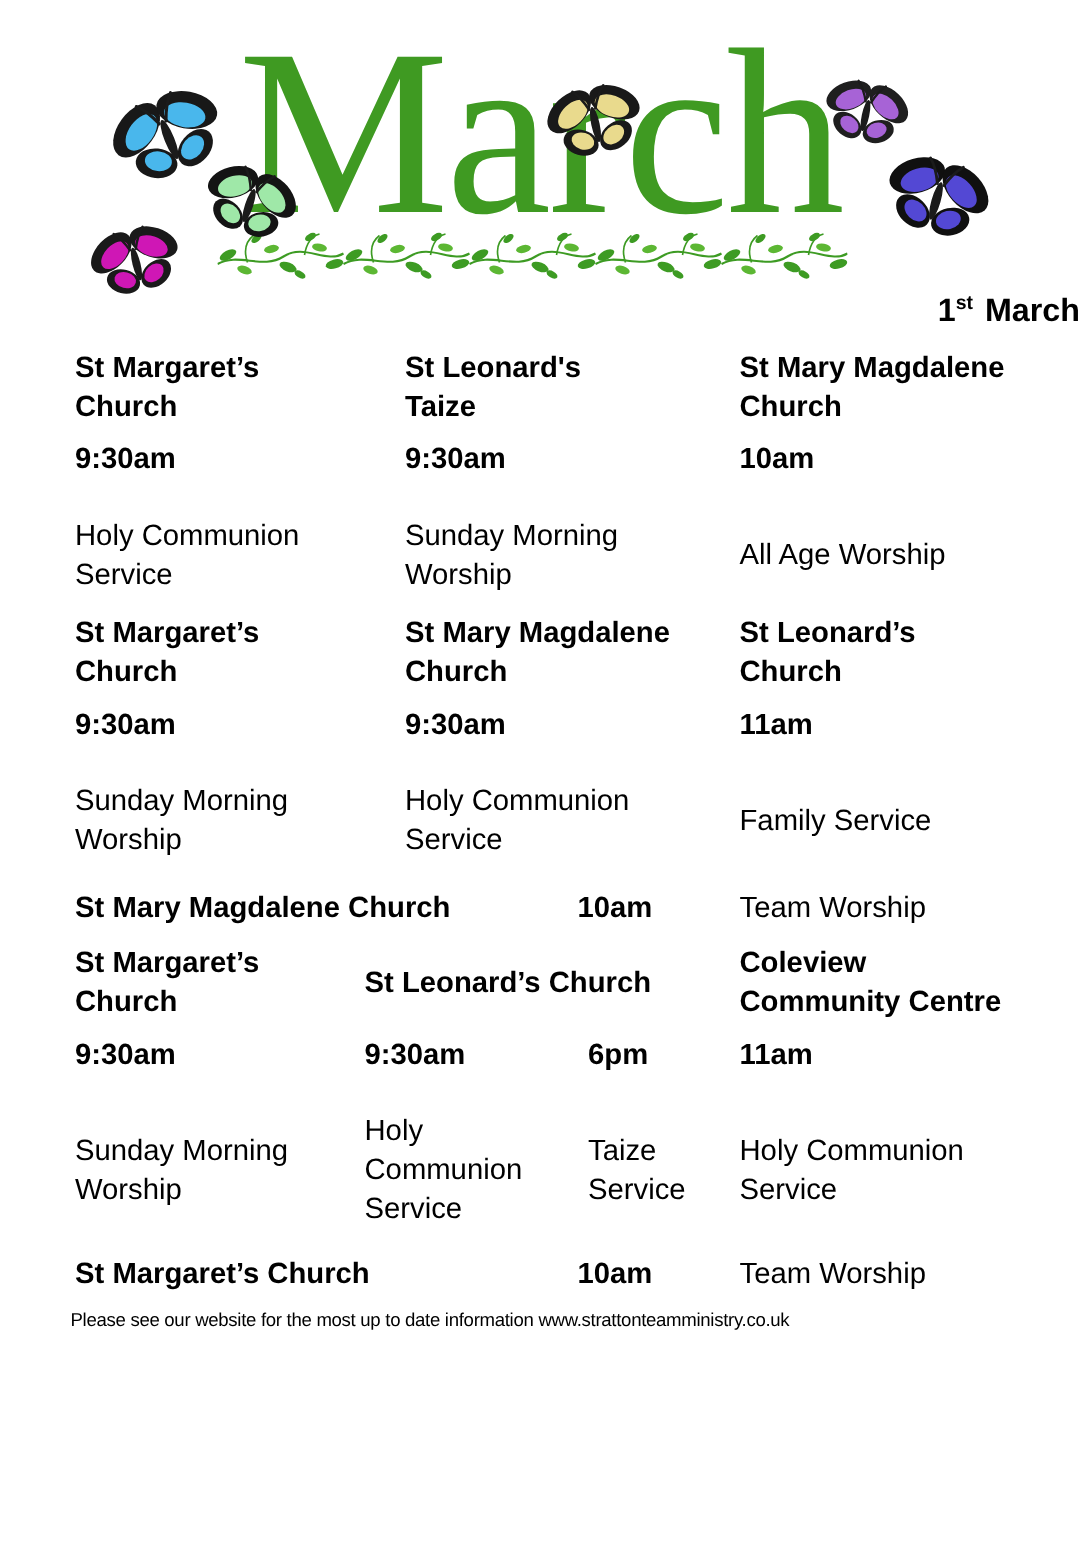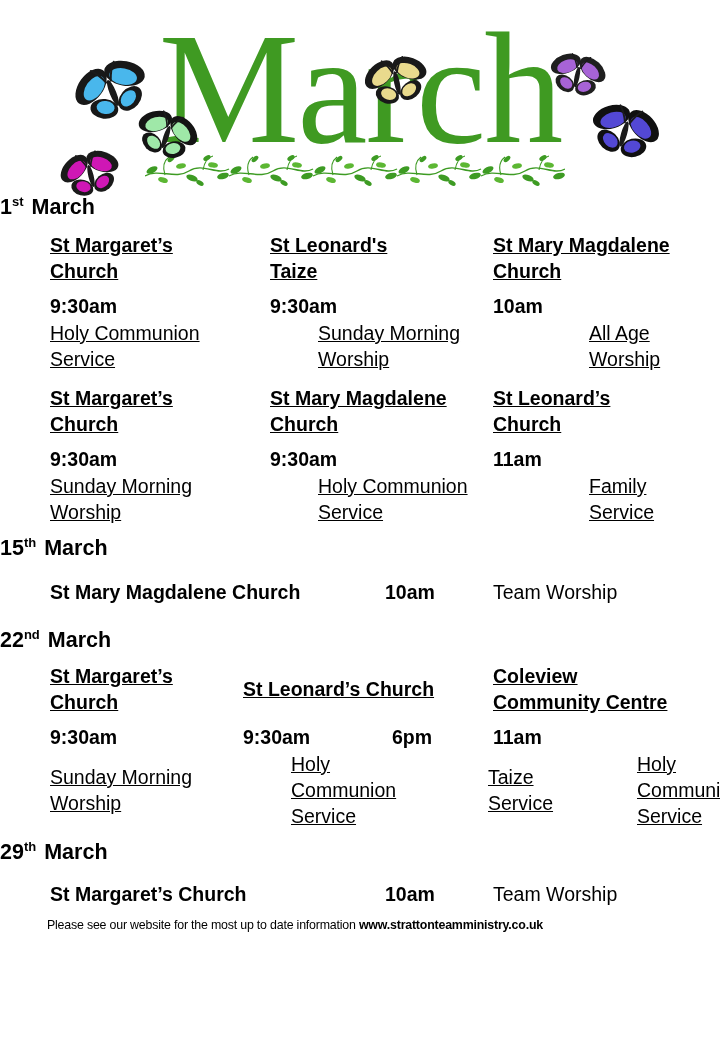--- a/index.html
+++ b/index.html
@@ -16,55 +16,55 @@
     font-family:"Liberation Serif", serif; font-size:158px; line-height:1;
     font-weight:400; letter-spacing:-2px; white-space:nowrap;
   }
   .vine { position:absolute; left:145px; top:150px; width:420px; height:42px; }
   .butterfly { position:absolute; }
   .butterfly svg { width:100%; height:100%; display:block; }
 
   
   .content { position:relative; }
   .date-heading {
-    text-align:left; font-size:21.5px; font-weight:700; line-height:24px;
+    text-align:right; font-size:21.5px; font-weight:700; line-height:24px;
   }
   .date-heading sup { font-size:13px; vertical-align:super; line-height:0; }
   .date-heading .month { margin-left:8px; }
 
   .row { display:grid; margin-left:50px; margin-right:28px; }
   .g3  { grid-template-columns:220px 223px 1fr; }
   .g4  { grid-template-columns:193px 149px 101px 1fr; }
   .gsingle { grid-template-columns:335px 108px 1fr; }
 
   .cell { font-size:19.5px; line-height:26px; white-space:pre-line; padding-right:8px; }
   .cell.bold { font-weight:700; }
-  .vcenter { display:flex; align-items:center;text-decoration:underline; }
+  .vcenter { display:flex; align-items:center; }
 
   .churches { min-height:52px; }
   .services { min-height:52px; }
   .services-tall { min-height:78px; }
 
   
   .h-s1  { margin-top:0; }
   .r-s1-churches { margin-top:13px; }
   .r-times { margin-top:9px; }
-  .r-services { margin-top:1px;gap:48px; }
+  .r-services { margin-top:25px; }
   .h-s8  { margin-top:9px; }
   .r-s8-churches { margin-top:13px; }
   .h-s15 { margin-top:11px; }
   .r-s15 { margin-top:19px; }
   .h-s22 { margin-top:23px; }
   .r-s22-churches { margin-top:11px; }
   .h-s29 { margin-top:11px; }
   .r-s29 { margin-top:17px; }
 
   
   .page-footer { margin:10px 20px 0 47px; font-size:12.4px; line-height:16px; letter-spacing:-0.2px; }
-  .page-footer b { font-weight:700; }
+  .page-footer b { font-weight:400; }
 </style>
 </head>
 <body>
 
 <div class="page">
 
   <header class="banner">
     <div class="march-title" style="color: rgb(63, 154, 34);">March</div>
     <svg class="vine" viewBox="0 0 420 42">
       <defs>
@@ -243,30 +243,28 @@
       <div class="row g3 services r-services">
         <div class="cell vcenter">Sunday Morning
 Worship</div>
         <div class="cell vcenter">Holy Communion
 Service</div>
         <div class="cell vcenter">Family Service</div>
       </div>
     </section>
 
     <section>
-      <h2 class="date-heading h-s15"><span>15</span><sup>th</sup><span class="month">March</span></h2>
       <div class="row gsingle r-s15">
         <div class="cell bold">St Mary Magdalene Church</div>
         <div class="cell bold">10am</div>
         <div class="cell">Team Worship</div>
       </div>
     </section>
 
     <section>
-      <h2 class="date-heading h-s22"><span>22</span><sup>nd</sup><span class="month">March</span></h2>
       <div class="row g4 churches r-s22-churches">
         <div class="cell bold vcenter">St Margaret’s
 Church</div>
         <div class="cell bold vcenter" style="grid-column:2 / 4;">St Leonard’s Church</div>
         <div class="cell bold vcenter">Coleview
 Community Centre</div>
       </div>
       <div class="row g4 r-times">
         <div class="cell bold">9:30am</div>
         <div class="cell bold">9:30am</div>
@@ -280,21 +278,20 @@
 Communion
 Service</div>
         <div class="cell vcenter">Taize
 Service</div>
         <div class="cell vcenter">Holy Communion
 Service</div>
       </div>
     </section>
 
     <section>
-      <h2 class="date-heading h-s29"><span>29</span><sup>th</sup><span class="month">March</span></h2>
       <div class="row gsingle r-s29">
         <div class="cell bold">St Margaret’s Church</div>
         <div class="cell bold">10am</div>
         <div class="cell">Team Worship</div>
       </div>
     </section>
 
   </main>
 
   <footer class="page-footer">

